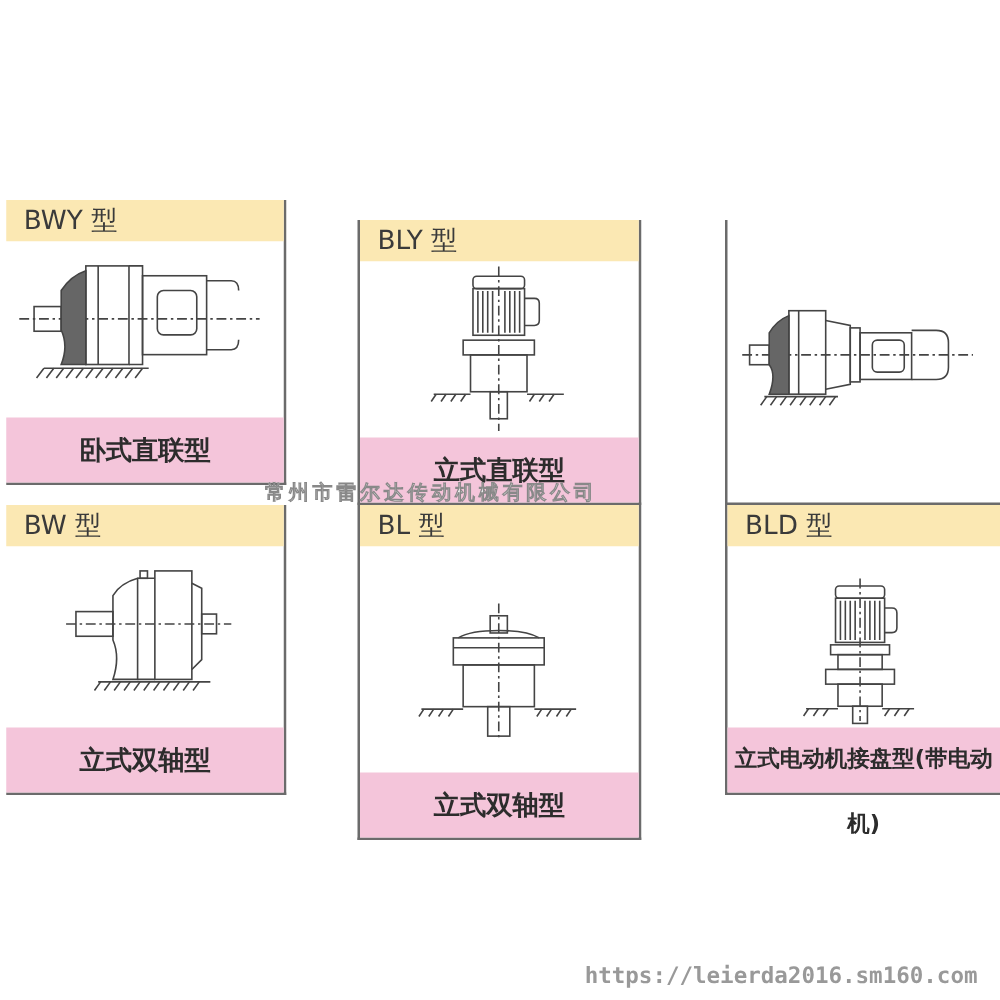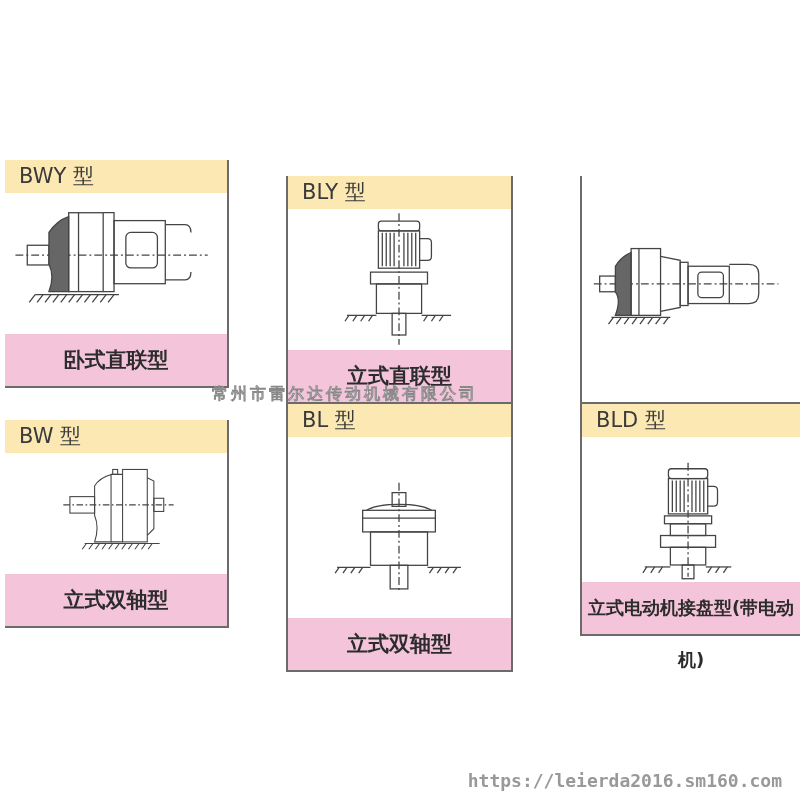--- a/index.html
+++ b/index.html
@@ -69,21 +69,21 @@
       <rect x="100" y="54" width="8" height="44"></rect>
       <rect x="108" y="58" width="42" height="38"></rect>
       <rect x="118" y="64" width="26" height="26" rx="4"></rect>
       <path d="M150 56 h20 q10 0 10 10 v20 q0 10 -10 10 h-20"></path>
       <line x1="30" y1="110" x2="90" y2="110"></line>
       <path d="M32 110 l-5 7 M40 110 l-5 7 M48 110 l-5 7 M56 110 l-5 7 M64 110 l-5 7 M72 110 l-5 7 M80 110 l-5 7 M88 110 l-5 7"></path>
     </svg>
   </div>
 </div>
 
-<div class="panel" style="left:5px;top:420px;width:224px;height:208px;">
+<div class="panel" style="left:5px;top:404px;width:224px;height:232px;">
   <div class="hdr">BW 型</div>
   <div class="art">
     <svg viewBox="0 0 224 147" fill="none" stroke="#444" stroke-width="1.3">
       <line x1="48" y1="63" x2="182" y2="63" stroke-dasharray="8,3,2,3"></line>
       <rect x="56" y="53" width="30" height="20"></rect>
       <path d="M86 40 Q92 30 106 26 L106 108 L86 108 Q92 90 86 76 Z"></path>
       <rect x="108" y="20" width="6" height="6"></rect>
       <rect x="120" y="20" width="30" height="88"></rect>
       <path d="M106 26 L120 26 M106 108 L120 108"></path>
       <path d="M150 30 L158 34 L158 92 L150 100"></path>

